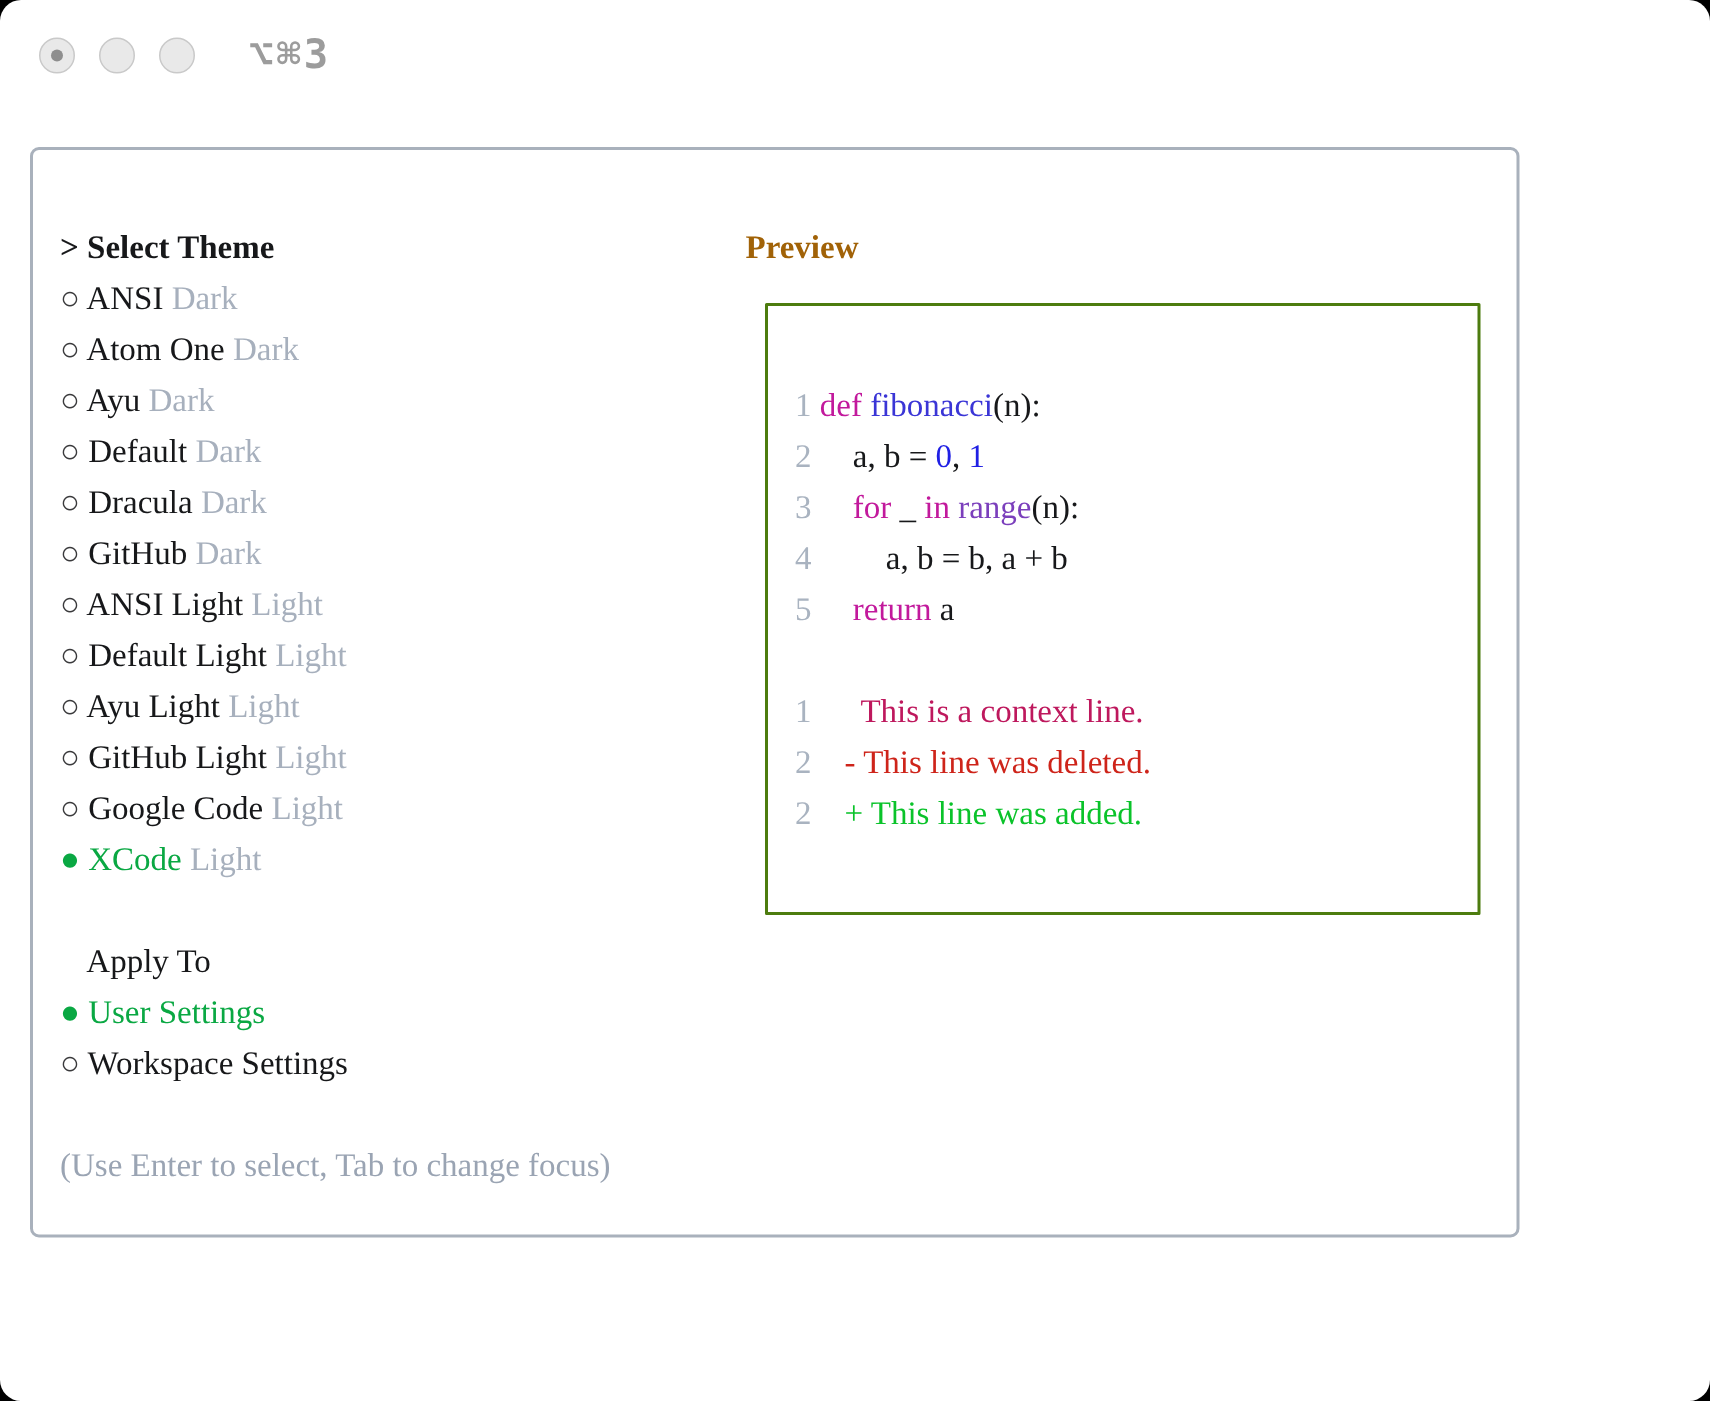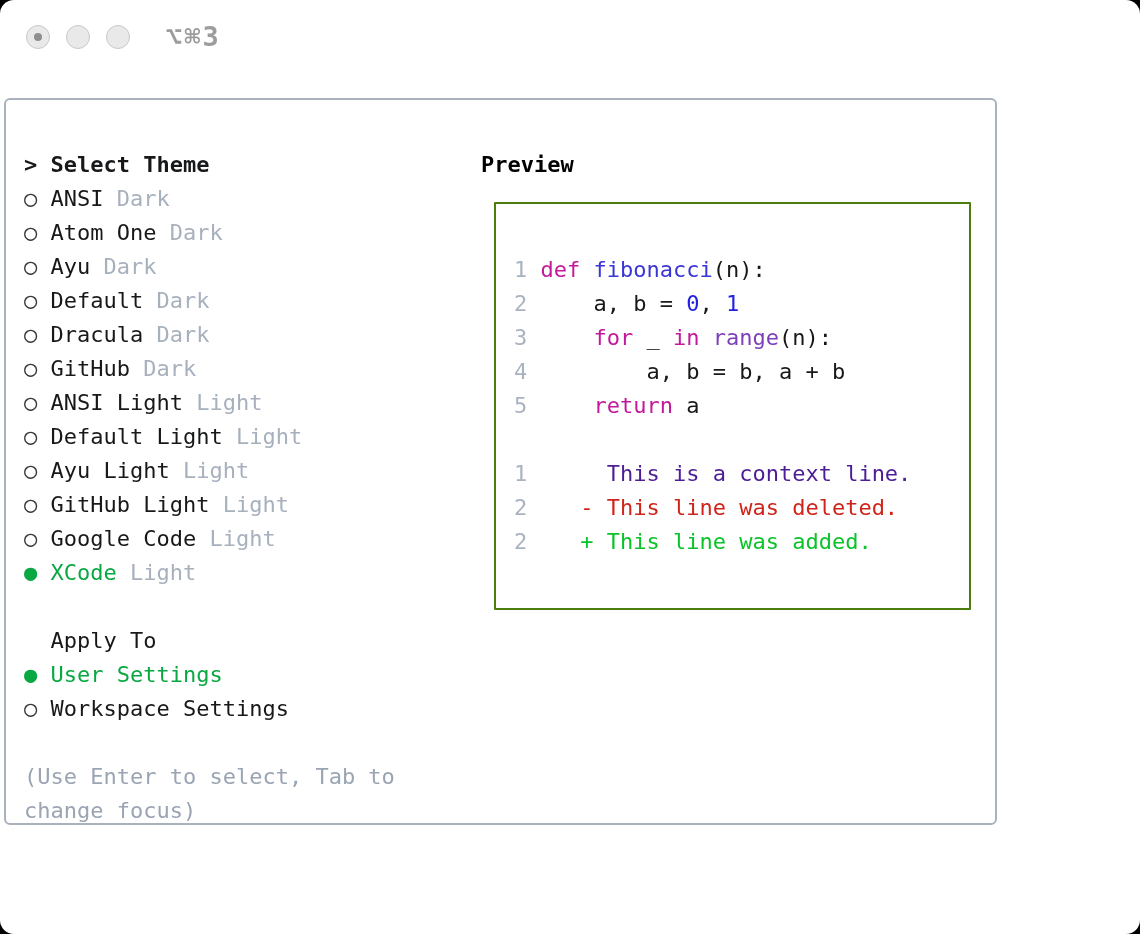--- a/index.html
+++ b/index.html
@@ -15,37 +15,37 @@
   .titlebar { position: absolute; left: 0; top: 0; width: 100%; height: 74px; }
   .traffic { position: absolute; top: 25px; width: 24px; height: 24px;
     border-radius: 50%; background: #e9e9e9; border: 1.5px solid #c9c9c9;
     display: flex; align-items: center; justify-content: center; }
   .traffic .dot { width: 8px; height: 8px; border-radius: 50%; background: #8e8e8e; }
   .shortcut { position: absolute; left: 166px; top: 21px; font-size: 27px;
     font-weight: bold; color: #9c9c9c; letter-spacing: 2px;
     font-family: "DejaVu Sans Mono", "DejaVu Sans", monospace; }
 
   
-  .panel { position: absolute; left: 4px; top: 98px; width: 993px; height: 727px;
-    border: 2px solid #a9b1bc; border-radius: 6px; background: #fff; }
+  .panel { position: absolute; left: 20px; top: 98px; width: 993px; height: 727px;
+    border: 2px solid #a9b1bc; border-radius: 6px; background: #fff; font-family: Liberation Serif, serif; }
 
   .left-col { position: absolute; left: 18px; top: 48px; width: 440px;
     font-size: 22px; line-height: 34px; color: #17181a; }
   .row { white-space: pre; height: 34px; }
   .row .marker { color: #3a3a3c; }
   .row.selected .marker, .row.selected .tname { color: var(--green); }
   .row .variant { color: #a7b0bd; }
   .header-row { font-weight: bold; }
   .spacer { height: 34px; }
   .applyto-label { white-space: pre; height: 34px; }
   .hint { color: #9aa4b3; width: 432px; line-height: 34px; }
 
   
   .preview-title { position: absolute; left: 475px; top: 48px; height: 34px;
-    line-height: 34px; font-size: 22px; font-weight: bold; color: #000000; }
+    line-height: 34px; font-size: 22px; font-weight: bold; color: #a16207; }
   .preview-box { position: absolute; left: 488px; top: 102px; width: 477px;
     height: 408px; border: 2px solid #4d7c0f; background: #fff; border-radius: 1px; }
   .code { position: absolute; left: 18px; top: 49px; font-size: 22px;
     line-height: 34px; }
   .code-line { white-space: pre; height: 34px; }
 </style>
 </head>
 <body>
 
 <div class="window">
@@ -90,20 +90,20 @@
     <div class="preview-title">Preview</div>
 
     <div class="preview-box">
       <div class="code">
           <div class="code-line"><span style="color: rgb(169, 179, 192);">1 </span><span style="color: rgb(194, 25, 156);">def</span><span style="color: rgb(23, 24, 26);"> </span><span style="color: rgb(58, 53, 214);">fibonacci</span><span style="color: rgb(23, 24, 26);">(n):</span></div>
           <div class="code-line"><span style="color: rgb(169, 179, 192);">2 </span><span style="color: rgb(23, 24, 26);">    a, b = </span><span style="color: rgb(32, 32, 228);">0</span><span style="color: rgb(23, 24, 26);">, </span><span style="color: rgb(32, 32, 228);">1</span></div>
           <div class="code-line"><span style="color: rgb(169, 179, 192);">3 </span><span style="color: rgb(23, 24, 26);">    </span><span style="color: rgb(194, 25, 156);">for</span><span style="color: rgb(23, 24, 26);"> _ </span><span style="color: rgb(194, 25, 156);">in</span><span style="color: rgb(23, 24, 26);"> </span><span style="color: rgb(123, 63, 188);">range</span><span style="color: rgb(23, 24, 26);">(n):</span></div>
           <div class="code-line"><span style="color: rgb(169, 179, 192);">4 </span><span style="color: rgb(23, 24, 26);">        a, b = b, a + b</span></div>
           <div class="code-line"><span style="color: rgb(169, 179, 192);">5 </span><span style="color: rgb(23, 24, 26);">    </span><span style="color: rgb(194, 25, 156);">return</span><span style="color: rgb(23, 24, 26);"> a</span></div>
           <div class="code-line">&nbsp;</div>
-          <div class="code-line"><span style="color: rgb(169, 179, 192);">1 </span><span style="color: #4c1d95;">     This is a context line.</span></div>
+          <div class="code-line"><span style="color: rgb(169, 179, 192);">1 </span><span style="color: #be185d;">     This is a context line.</span></div>
           <div class="code-line"><span style="color: rgb(169, 179, 192);">2 </span><span style="color: rgb(206, 36, 26);">   - This line was deleted.</span></div>
           <div class="code-line"><span style="color: rgb(169, 179, 192);">2 </span><span style="color: rgb(10, 195, 42);">   + This line was added.</span></div>
         </div>
     </div>
 
   </div>
 </div>
 
 </body></html>

